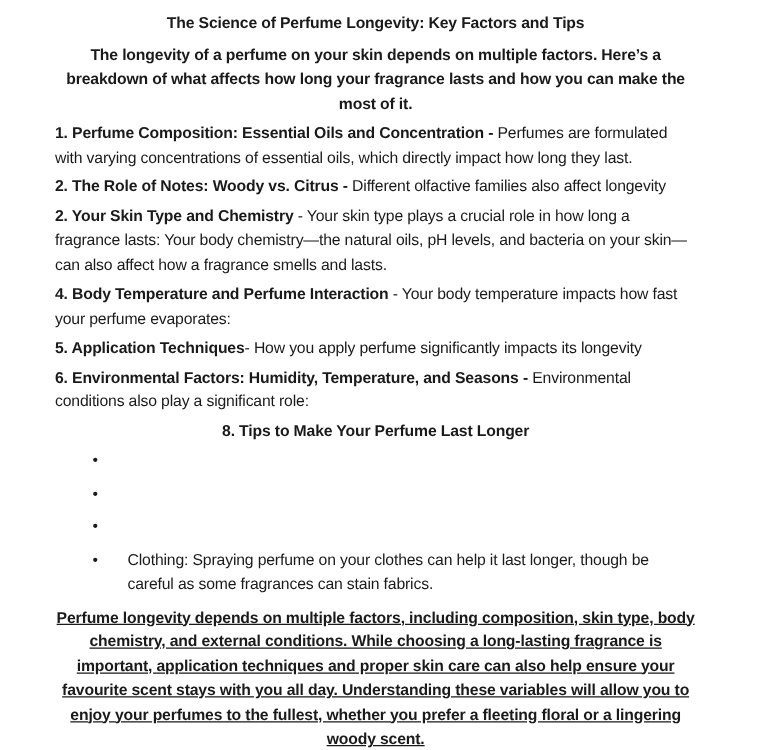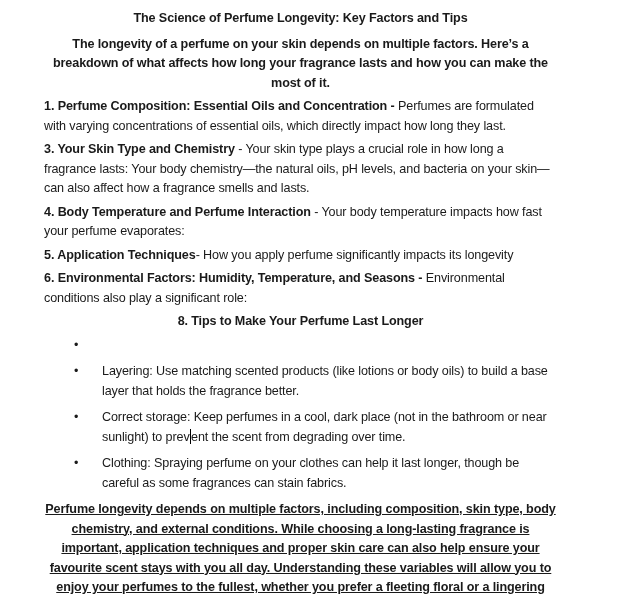--- a/index.html
+++ b/index.html
@@ -58,42 +58,41 @@
 <body>
 
 <div class="page">
 
   <p class="doc-title">The Science of Perfume Longevity: Key Factors and Tips</p>
 
   <p class="bold">The longevity of a perfume on your skin depends on multiple factors. Here’s a breakdown of what affects how long your fragrance lasts and how you can make the most of it.</p>
 
   <p><strong>1. Perfume Composition: Essential Oils and Concentration - </strong><span>Perfumes are formulated with varying concentrations of essential oils, which directly impact how long they last.</span></p>
 
+  <p><strong>2. The Role of Notes: Woody vs. Citrus - </strong><span>Different olfactive families also affect longevity</span></p>
 
-  <p><strong>3. Your Skin Type and Chemistry</strong><span> - Your skin type plays a crucial role in how long a fragrance lasts: Your body chemistry—the natural oils, pH levels, and bacteria on your skin—can also affect how a fragrance smells and lasts.</span></p>
+  <p><strong>2. Your Skin Type and Chemistry</strong><span> - Your skin type plays a crucial role in how long a fragrance lasts: Your body chemistry—the natural oils, pH levels, and bacteria on your skin—can also affect how a fragrance smells and lasts.</span></p>
 
   <p><strong>4. Body Temperature and Perfume Interaction</strong><span> - Your body temperature impacts how fast your perfume evaporates:</span></p>
 
   <p><strong>5. Application Techniques</strong><span>- How you apply perfume significantly impacts its longevity</span></p>
 
   <p><strong>6. Environmental Factors: Humidity, Temperature, and Seasons - </strong><span>Environmental conditions also play a significant role:</span></p>
 
   <p class="bold">8. Tips to Make Your Perfume Last Longer</p>
 
   <ul class="tips-list">
     <li>
       <span class="marker">•</span>
     </li>
     <li>
       <span class="marker">•</span>
-      <span>Layering: Use matching scented products (like lotions or body oils) to build a base layer that holds the fragrance better.</span>
     </li>
     <li>
       <span class="marker">•</span>
-      <span><span>Correct storage: Keep perfumes in a cool, dark place (not in the bathroom or near sunlight) to prev</span><span class="caret"></span><span>ent the scent from degrading over time.</span></span>
     </li>
     <li>
       <span class="marker">•</span>
       <span>Clothing: Spraying perfume on your clothes can help it last longer, though be careful as some fragrances can stain fabrics.</span>
     </li>
   </ul>
 
   <p class="bold conclusion">Perfume longevity depends on multiple factors, including composition, skin type, body chemistry, and external conditions. While choosing a long-lasting fragrance is important, application techniques and proper skin care can also help ensure your favourite scent stays with you all day. Understanding these variables will allow you to enjoy your perfumes to the fullest, whether you prefer a fleeting floral or a lingering woody scent.</p>
 
 </div>

